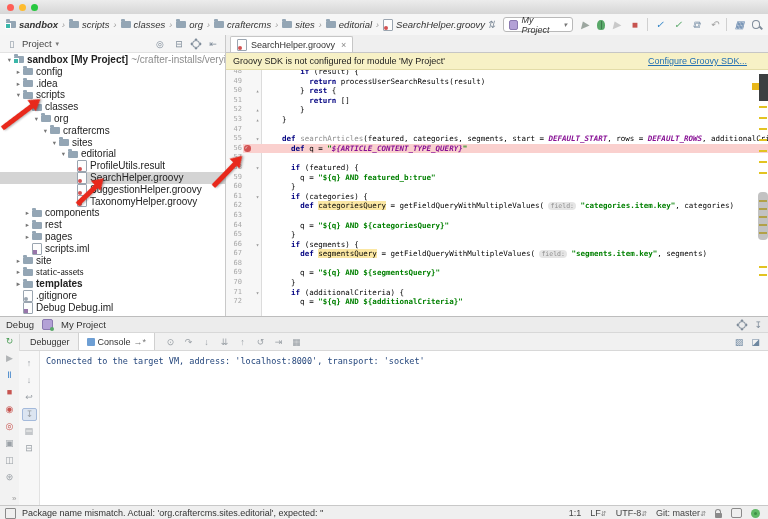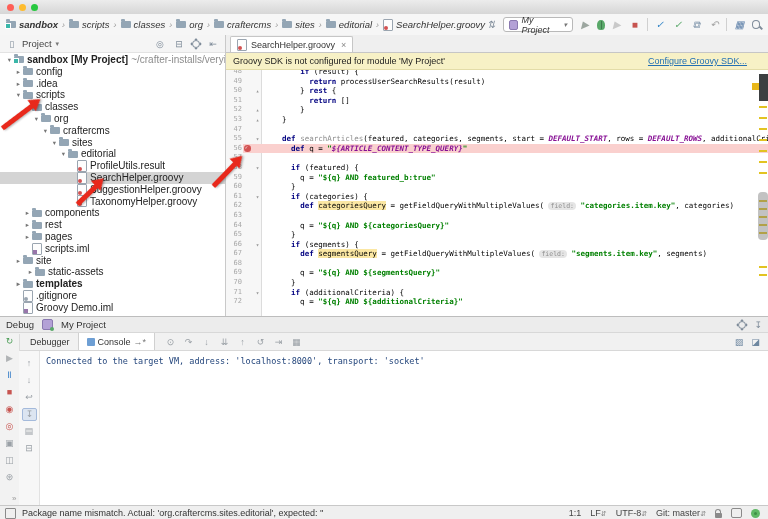--- a/index.html
+++ b/index.html
@@ -328,21 +328,21 @@
             </span>
             <span class="tlabel">scripts.iml</span>
           </div>
           <div class="trow" style="padding-left: 14px;">
             <span class="chev">▸</span>
             <span class="ticon">
               <span class="fold-ic"></span>
             </span>
             <span class="tlabel">site</span>
           </div>
-          <div class="trow" style="padding-left: 26px;">
+          <div class="trow" style="padding-left: 14px; font-family: Liberation Serif, serif;">
             <span class="chev">▸</span>
             <span class="ticon">
               <span class="fold-ic"></span>
             </span>
             <span class="tlabel">static-assets</span>
           </div>
           <div class="trow" style="padding-left: 14px; font-weight: bold;">
             <span class="chev">▸</span>
             <span class="ticon">
               <span class="fold-ic"></span>
@@ -354,21 +354,21 @@
             <span class="ticon">
               <span class="gfile plain"></span>
             </span>
             <span class="tlabel">.gitignore</span>
           </div>
           <div class="trow" style="padding-left: 14px;">
             <span class="chev"></span>
             <span class="ticon">
               <span class="gfile iml"></span>
             </span>
-            <span class="tlabel">Groovy Demo.iml</span>
+            <span class="tlabel">Debug Debug.iml</span>
           </div>
         </div>
     </div>
 
     <div class="editor">
       <div class="tabbar">
         <div class="tab">
           <span class="gfile"></span>
           <span>SearchHelper.groovy</span>
           <span class="x">×</span>

